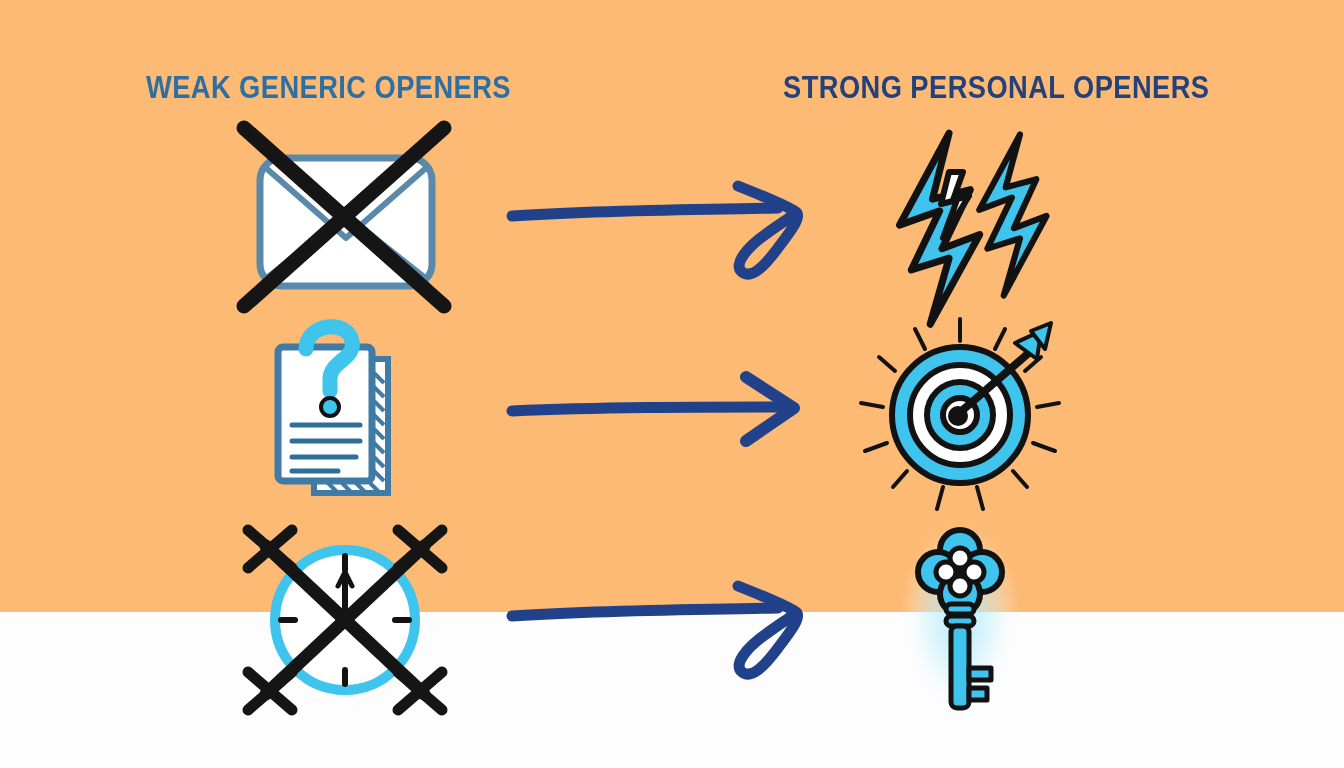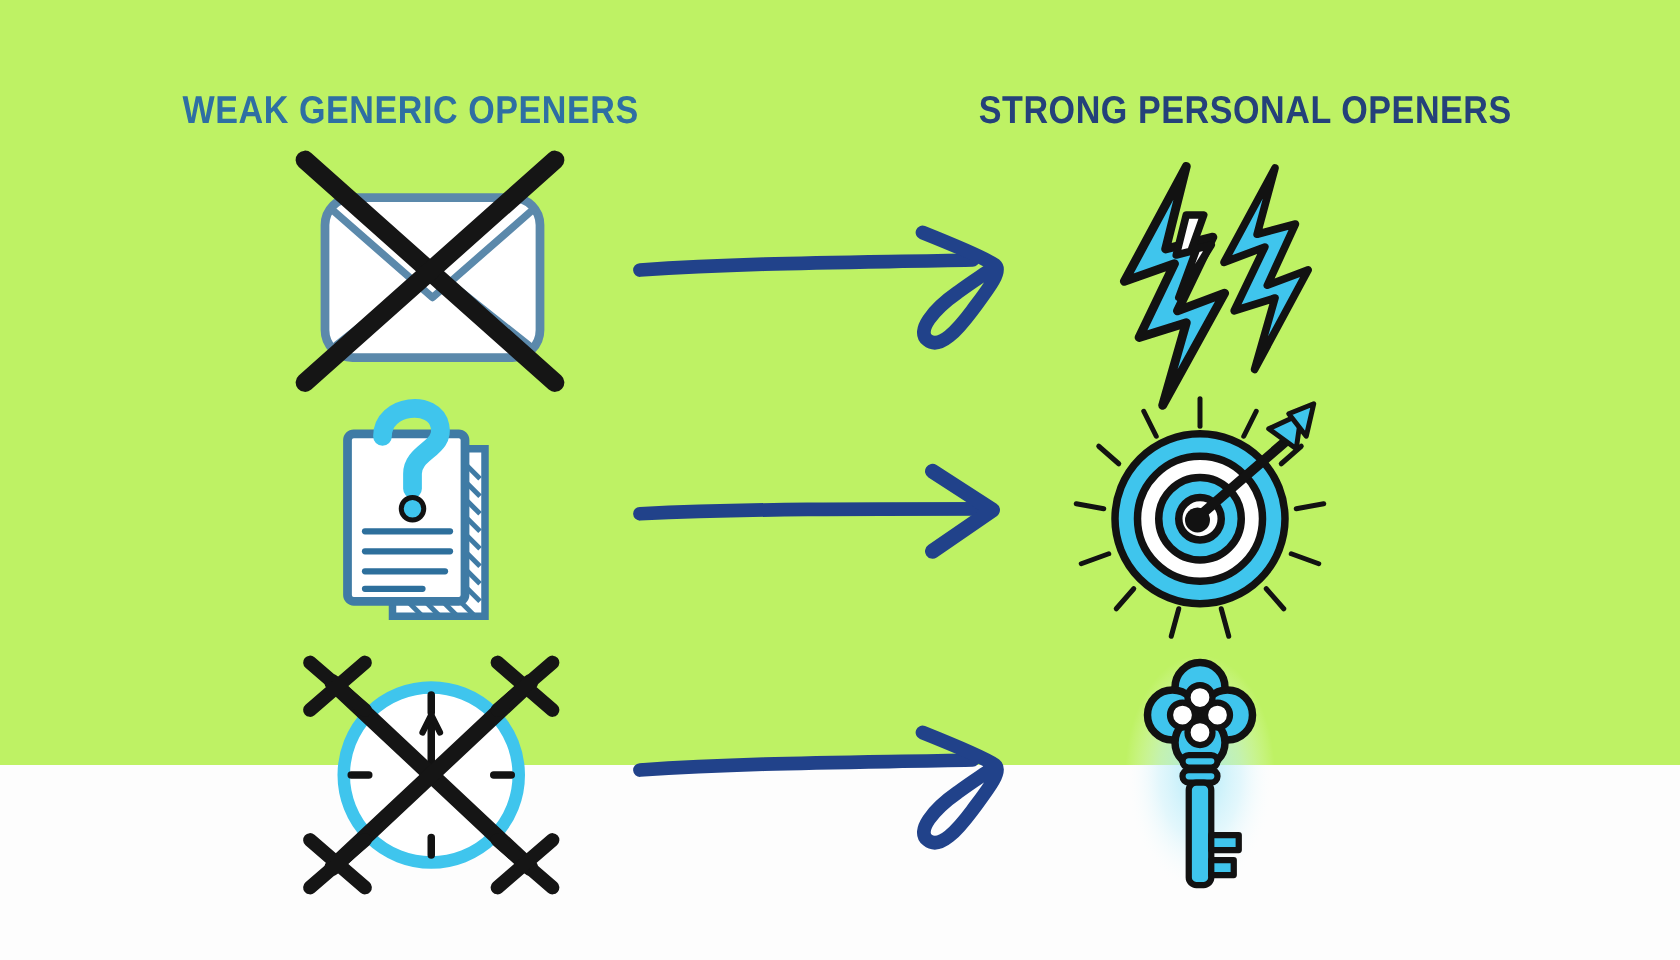--- a/index.html
+++ b/index.html
@@ -13,21 +13,21 @@
   body {
     background: #fdfdfd;
     font-family: "Liberation Sans", sans-serif;
     position: relative;
   }
 
   #canvas {
     position: relative;
     width: 1344px;
     height: 612px;
-    background: #bef264;
+    background: #fdba74;
   }
 
   
   .heading {
     position: absolute;
     font-family: "Liberation Sans", sans-serif;
     font-weight: bold;
     font-size: 31px;
     letter-spacing: 0.5px;
     text-transform: uppercase;

